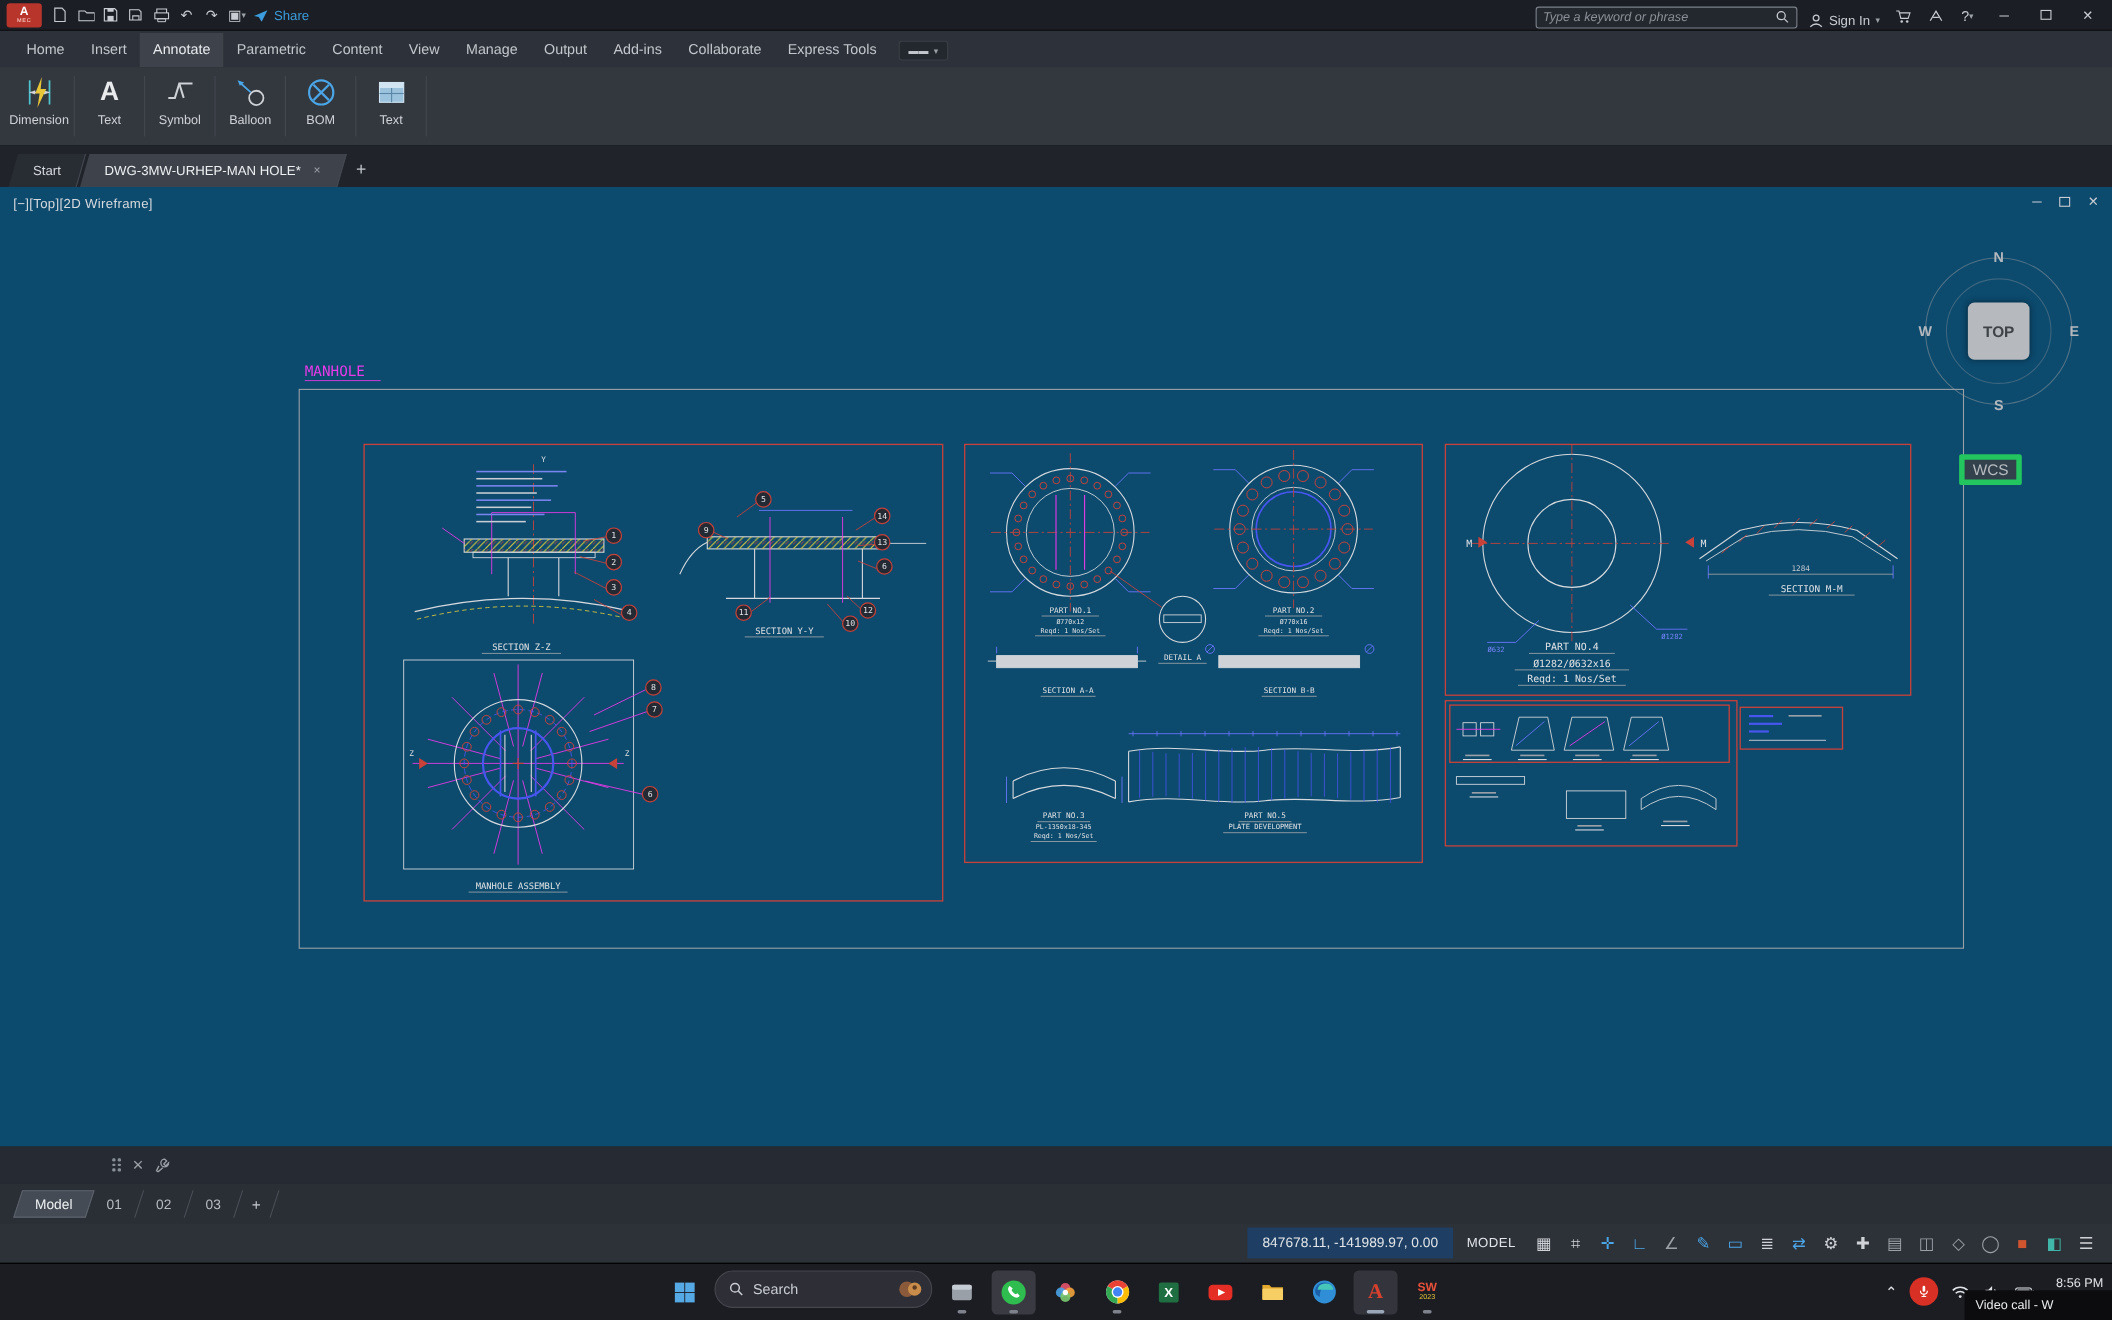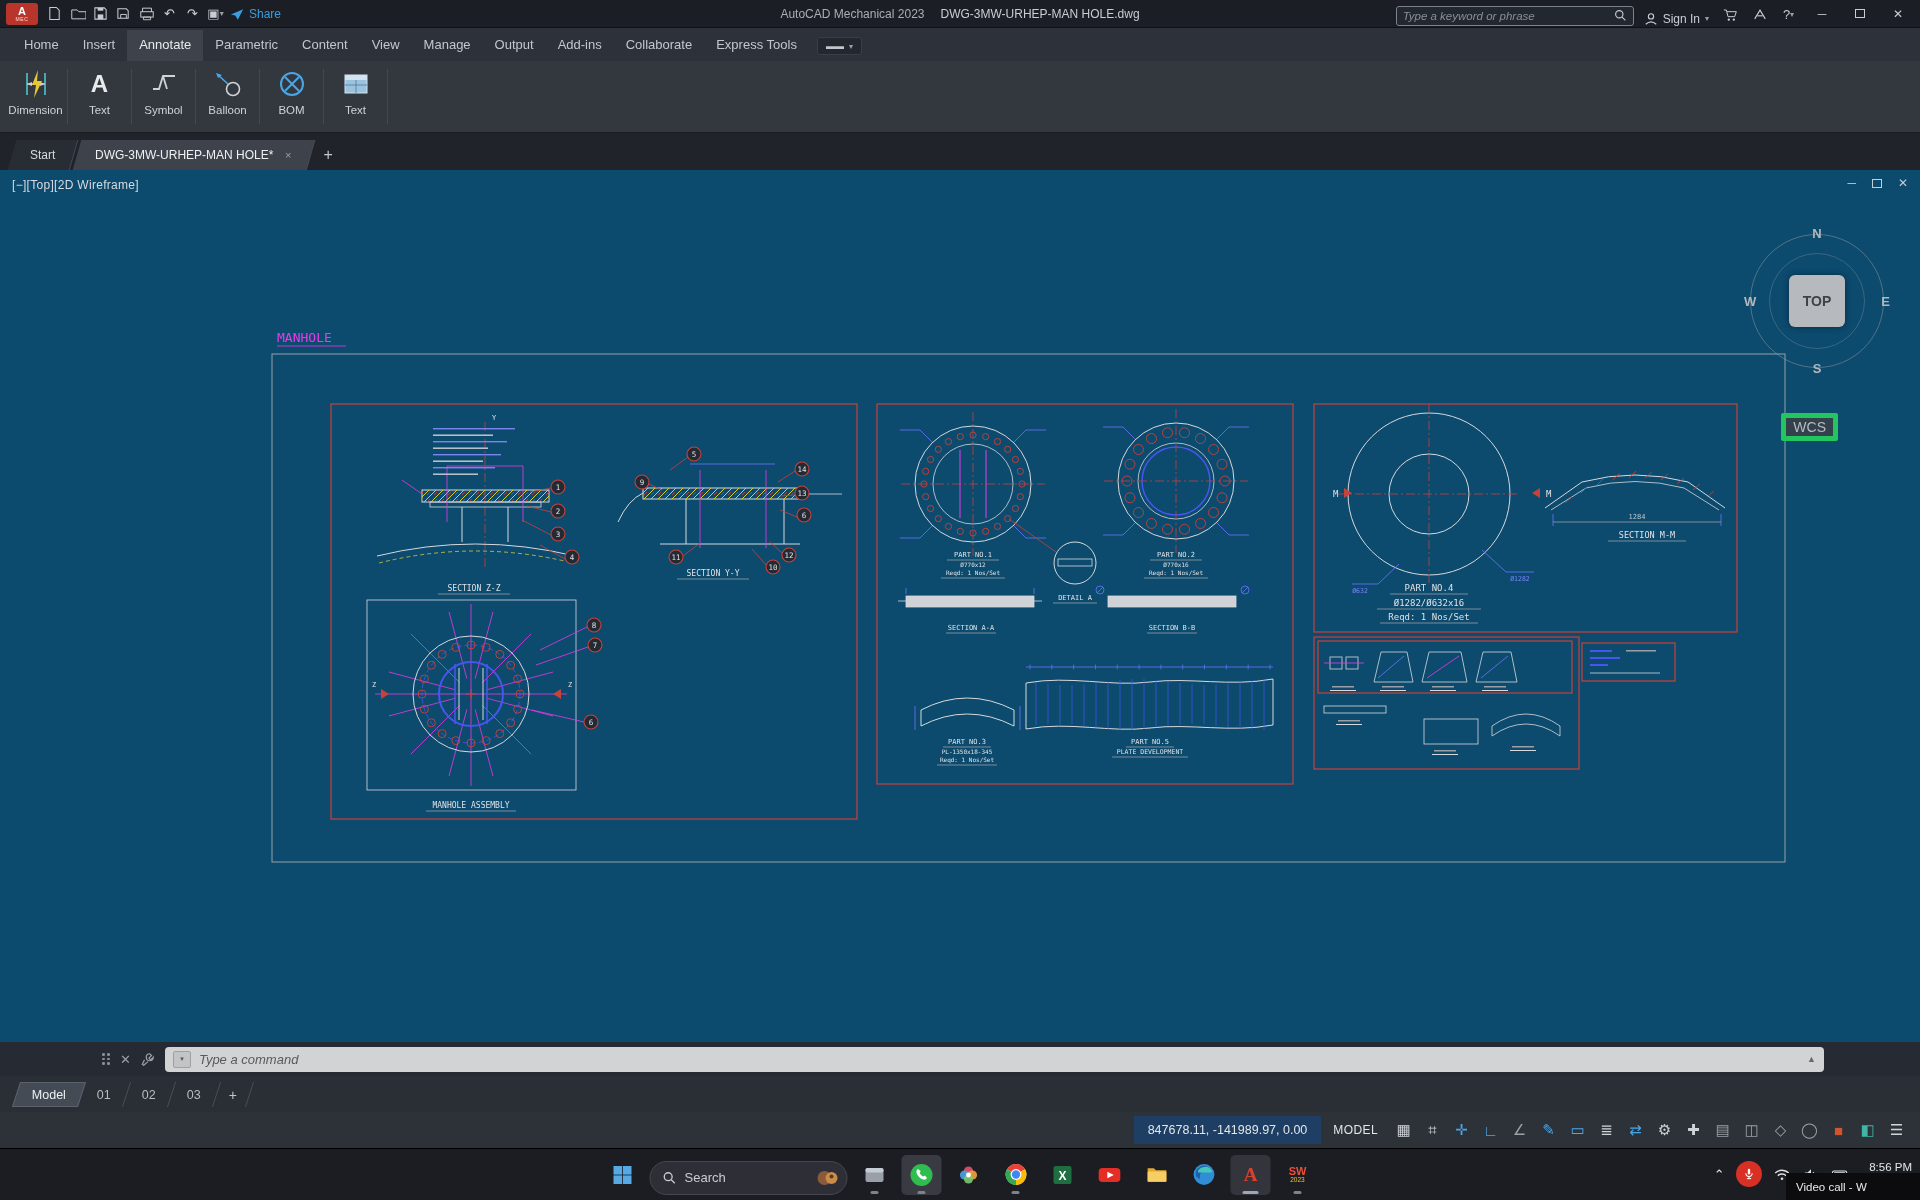--- a/index.html
+++ b/index.html
@@ -102,21 +102,21 @@
   .mtadd>span{transform:skewX(18deg)}
 
   
   .statusbar{flex:0 0 36px;background:#2d3138;display:flex;align-items:center;justify-content:flex-end;padding-right:10px;gap:2px}
   .coords{background:#1e3f63;color:#e2e6ea;padding:7px 14px;margin-right:6px;font-size:12.5px;white-space:nowrap}
   .smodel{color:#e2e6ea;padding:0 10px 0 4px;font-size:12px;letter-spacing:.4px}
   .sicon{width:27px;height:26px;display:flex;align-items:center;justify-content:center;font-size:15px}
 
   
   .taskbar{flex:0 0 52px;background:#1c1d22;position:relative;border-top:1px solid #000}
-  .tcenter{position:absolute;left:50%;top:50%;transform:translate(-50%,-50%);display:flex;align-items:flex-end;gap:7px}
+  .tcenter{position:absolute;left:50%;top:50%;transform:translate(-50%,-50%);display:flex;align-items:flex-start;gap:7px}
   .tico{width:40px;height:40px;border-radius:5px;display:flex;flex-direction:column;align-items:center;justify-content:center;position:relative}
   .tico.open::after{content:"";position:absolute;bottom:1px;left:50%;transform:translateX(-50%);width:8px;height:3px;border-radius:2px;background:#7d828c}
   .tico.attn{background:#3a3b42}
   .tico.activeapp{background:#34353c}
   .tico.activeapp::after{content:"";position:absolute;bottom:1px;left:50%;transform:translateX(-50%);width:16px;height:3px;border-radius:2px;background:#9aa7b8}
   .searchpill{height:34px;background:#2e2f36;border:1px solid #45464e;border-radius:17px;display:flex;align-items:center;padding:0 6px 0 12px;gap:8px;color:#c9cdd3;font-size:13px;width:198px}
   .sp-img{margin-left:auto}
   .swstack{display:flex;flex-direction:column;align-items:center;line-height:1}
   .swstack .sw1{color:#e8503a;font-weight:bold;font-size:11px}
   .swstack .sw2{color:#e8c63a;font-size:6.5px}
@@ -168,24 +168,20 @@
   <span class="qico">↶</span>
   <span class="qico">↷</span>
   <span class="qico">▣<span class="caret">▾</span></span>
   <span class="share">
     <svg width="14" height="13" viewBox="0 0 16 14">
         <polygon points="1,7 15,1 9,13 6,8" fill="#3b9ddd"></polygon>
       </svg>
     <span>Share</span>
   </span>
 
-  <div class="tb-title">
-    <span>AutoCAD Mechanical 2023</span>
-    <span class="doc">DWG-3MW-URHEP-MAN HOLE.dwg</span>
-  </div>
 
   <div class="tb-right">
     <div class="searchbox">
       <input placeholder="Type a keyword or phrase" style="">
       <svg width="13" height="13" viewBox="0 0 16 16">
           <circle cx="6.5" cy="6.5" r="4.5" fill="none" stroke="#c9cdd3" stroke-width="1.4"></circle>
           <line x1="10" y1="10" x2="14" y2="14" stroke="#c9cdd3" stroke-width="1.4"></line>
         </svg>
     </div>
     <div class="signin">
@@ -768,25 +764,20 @@
         <i></i>
         <i></i>
       </span>
     <span>✕</span>
     <span>
       <svg width="14" height="14" viewBox="0 0 16 16">
           <path d="M10,2 a4,4 0 1 0 4,4 l-3,3 -2,-2 3,-3 z M4,9 L1.5,14 L3,15.2 L8,11" fill="none" stroke="#9aa0a6" stroke-width="1.4"></path>
         </svg>
     </span>
   </div>
-  <div class="cmdbar">
-    <span class="pbox">▾</span>
-    <input placeholder="Type a command" style="">
-    <span class="cmdup">▲</span>
-  </div>
 </div>
 
 <div class="modeltabs">
   <div class="mtabi active">
       <span>Model</span>
     </div>
   <div class="mtabi">
       <span>01</span>
     </div>
   <div class="mtabi">

